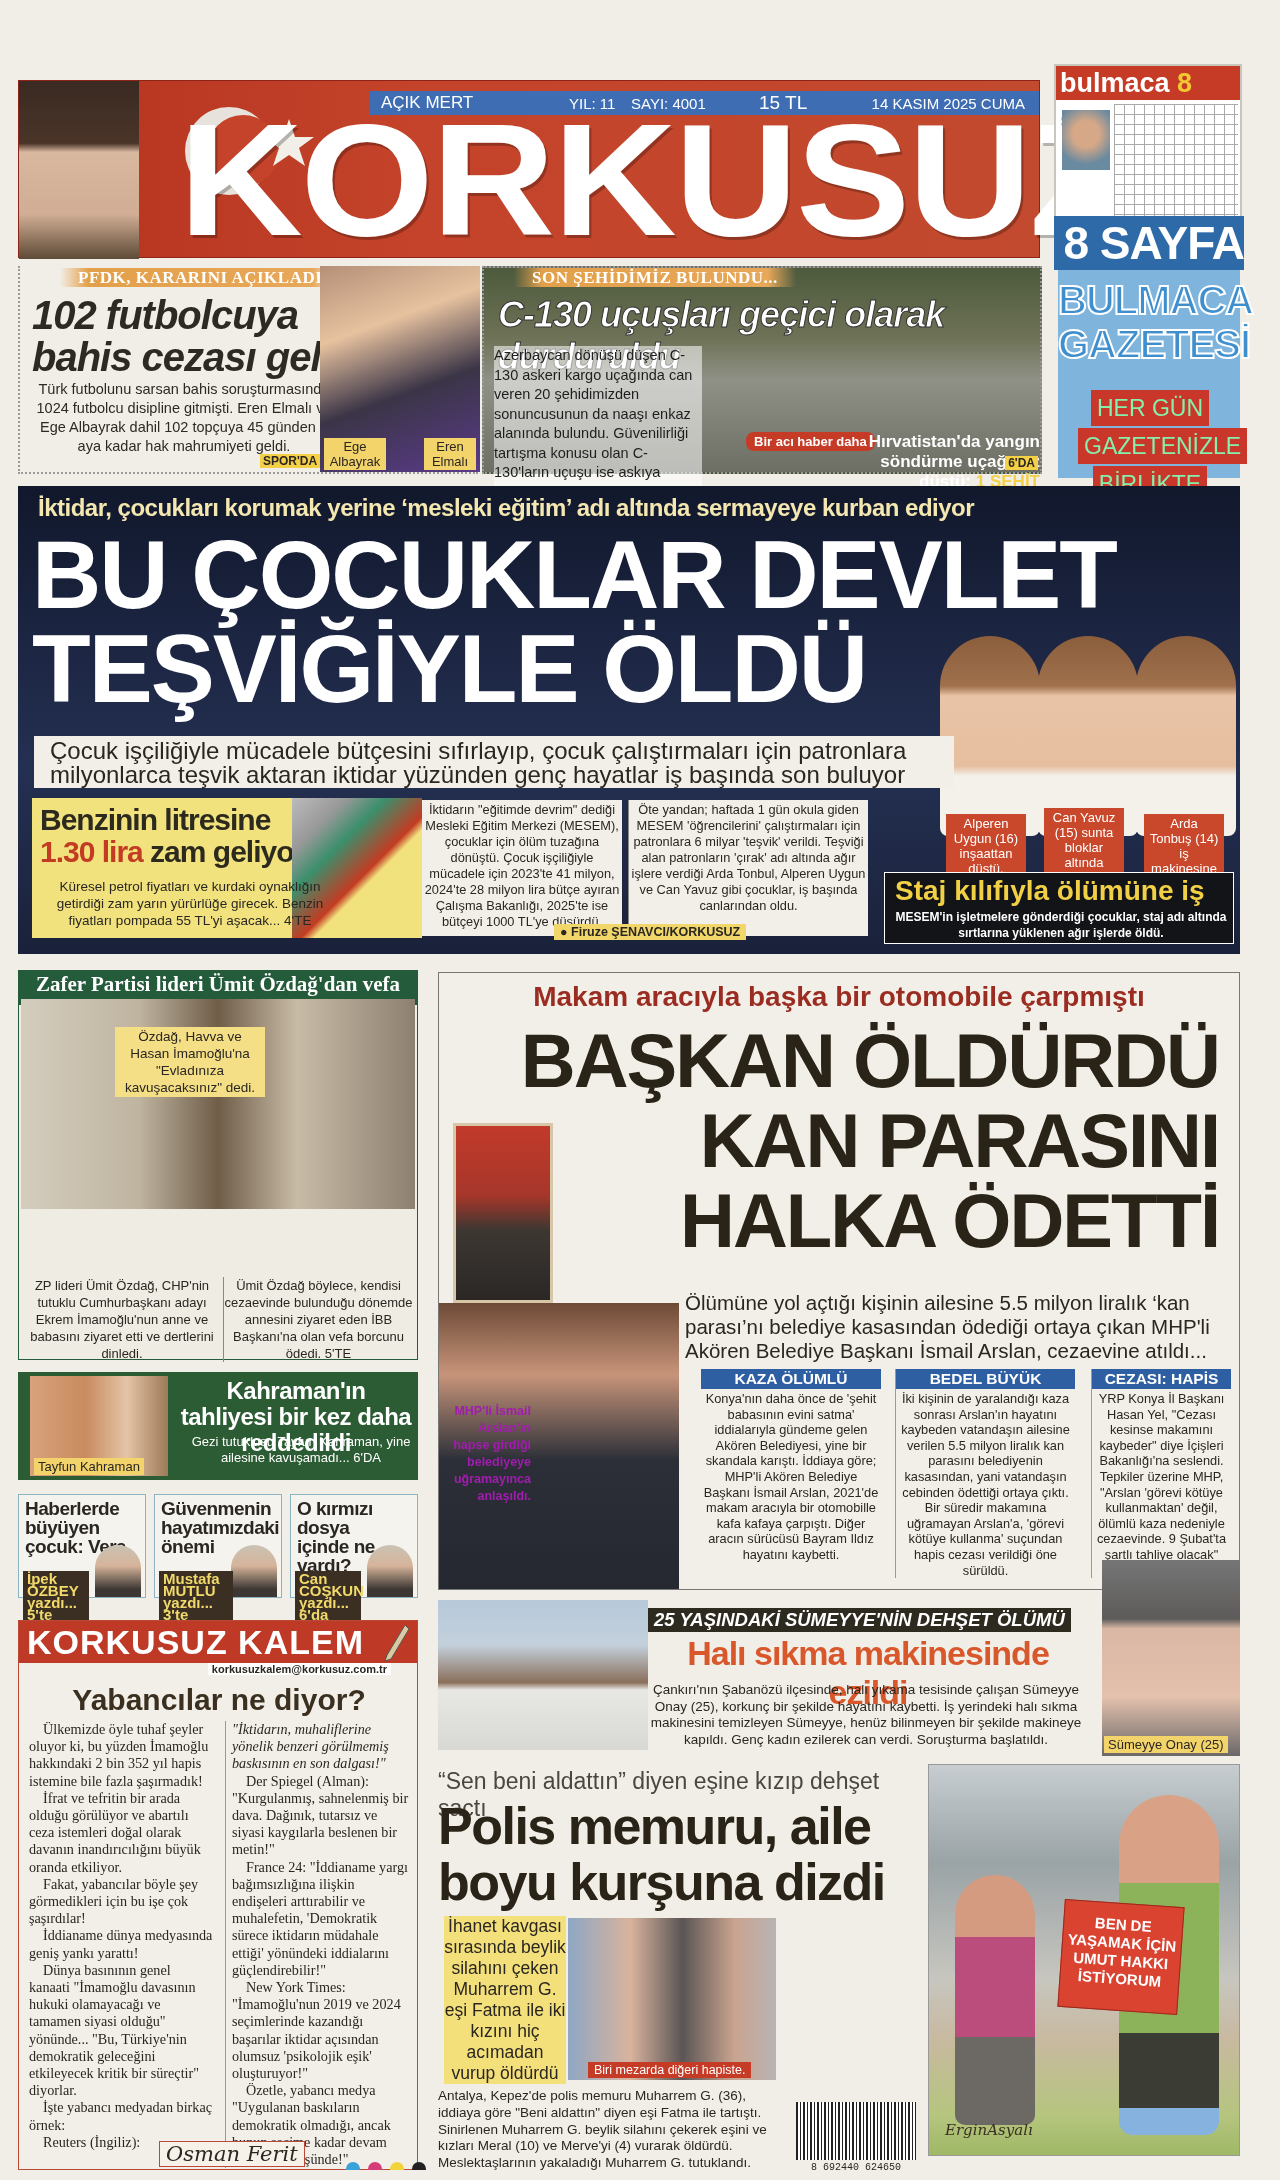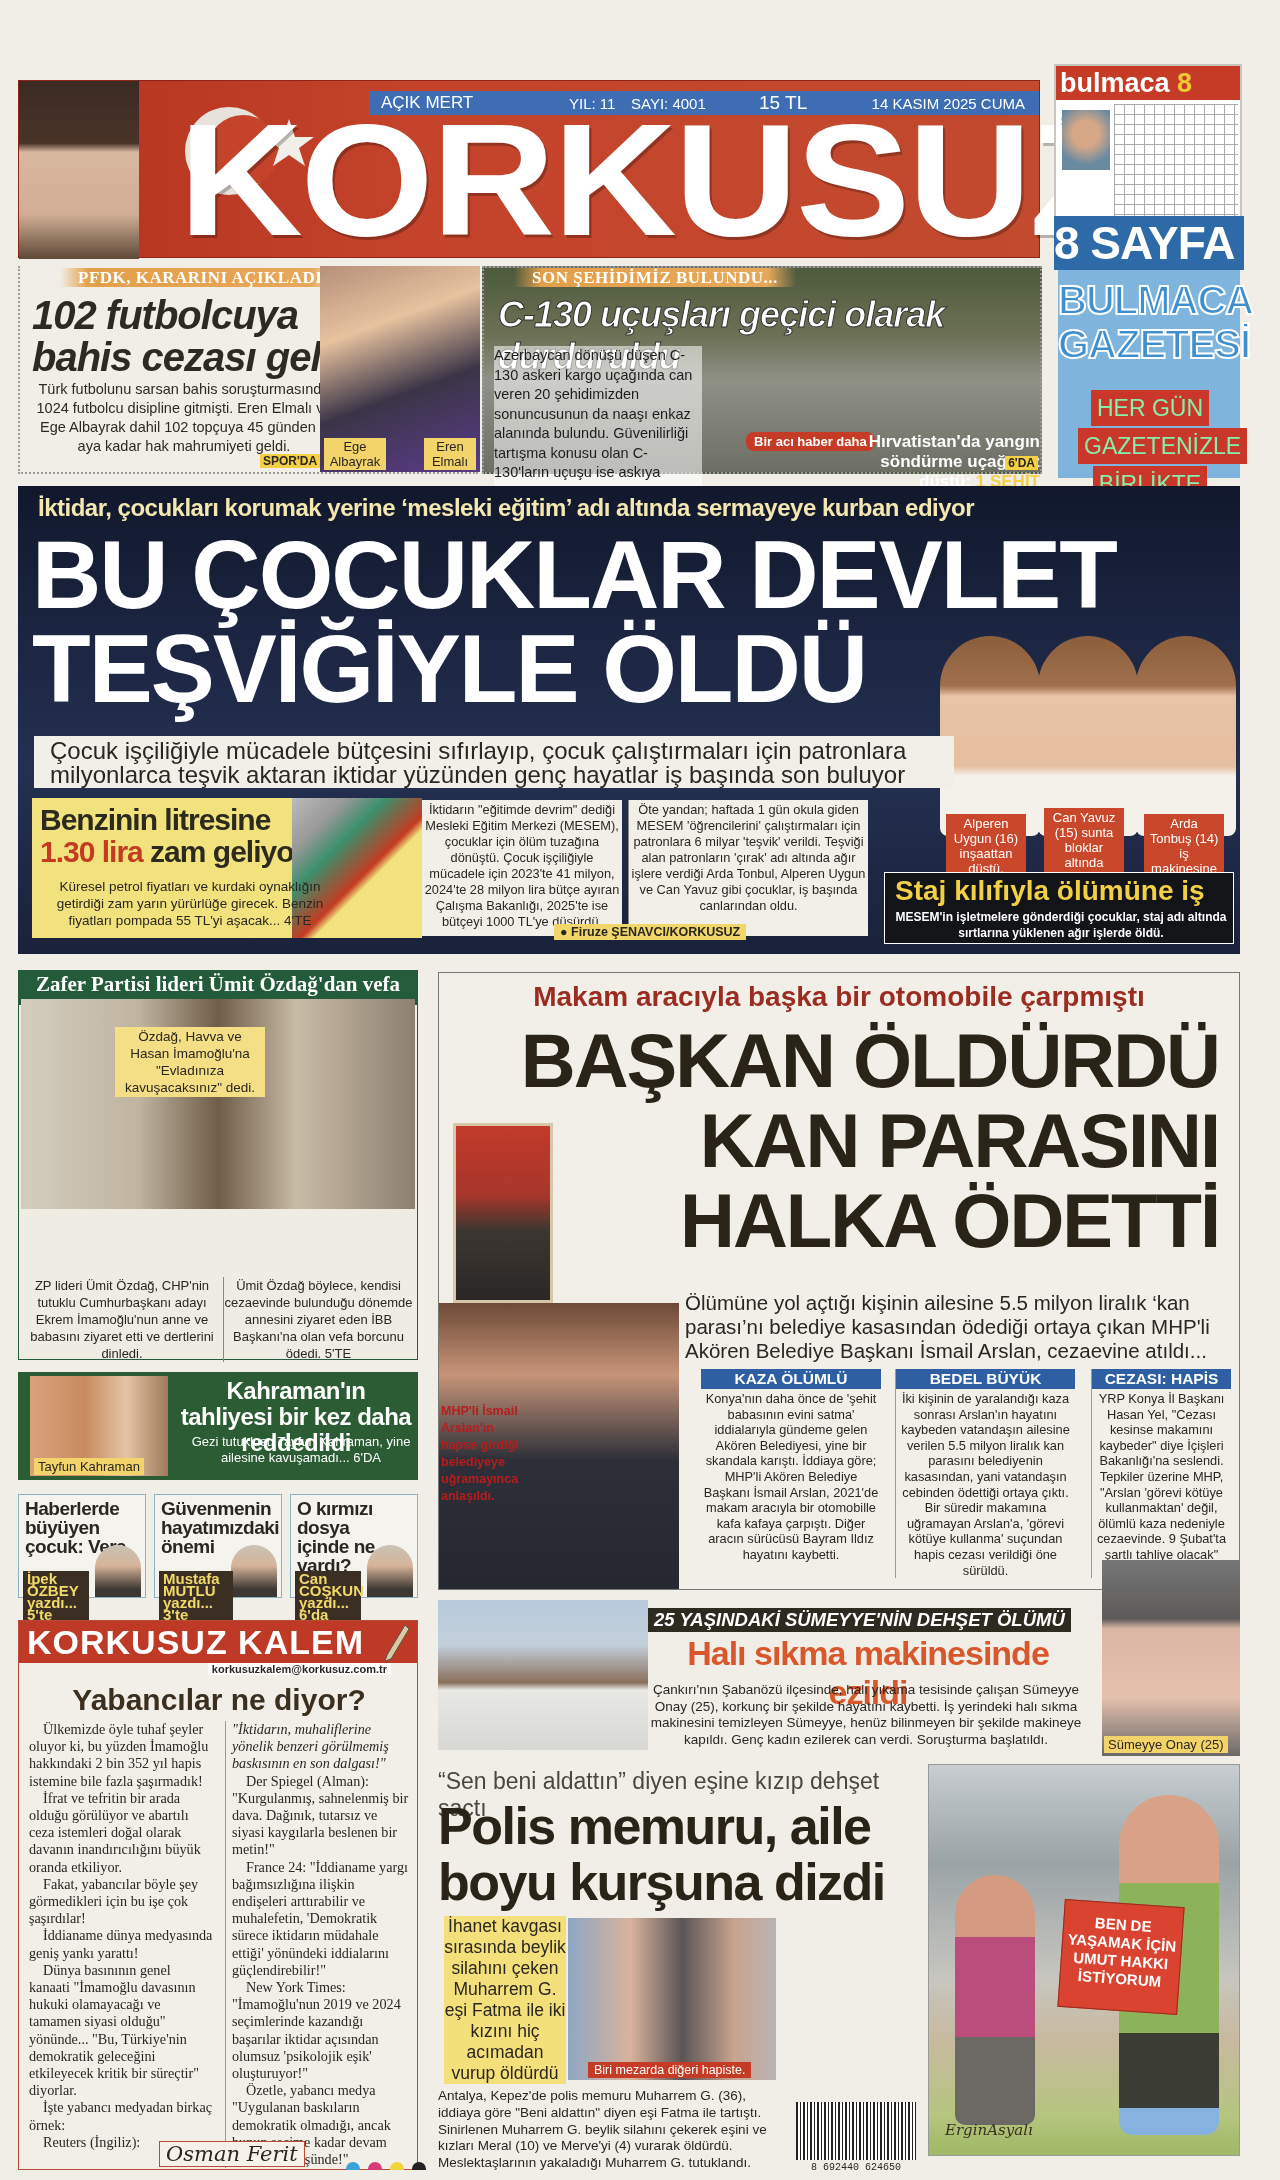--- a/index.html
+++ b/index.html
@@ -12,21 +12,21 @@
 #infobar{left:350px;top:10px;width:670px;height:24px;background:#3e6db3;color:#fff;font-weight:400;font-size:15px;display:flex;align-items:center}
 #infobar span{position:absolute}
 #logo{left:160px;top:24px;font-size:160px;font-weight:900;color:#fff;letter-spacing:-2px;line-height:150px;text-shadow:2px 3px 0 rgba(0,0,0,.25);transform:scaleX(1.07);transform-origin:left}
 
 #puzzle{left:1054px;top:64px;width:188px;height:160px;background:#fff;border:2px solid #c9c6be}
 #puzzle .hdr{height:34px;background:#c63b25;color:#fff;font-weight:900;font-size:27px;padding-left:4px;line-height:34px}
 #puzzle .hdr .y{color:#f2c832}
 #puzzle .grid{position:absolute;left:58px;top:38px;width:124px;height:116px;background-image:linear-gradient(#aaa 1px,transparent 1px),linear-gradient(90deg,#aaa 1px,transparent 1px);background-size:10px 10px}
 #puzzle .face{position:absolute;left:6px;top:44px;width:48px;height:60px;background:radial-gradient(circle at 50% 40%,#d7a887 30%,#6a8aa0 70%)}
 #promo{left:1058px;top:216px;width:182px;height:262px;background:#7fb4dc}
-#promo .sayfa{position:absolute;left:-4px;top:0;width:190px;height:54px;background:#2e6aa8;color:#fff;font-weight:900;font-size:46px;text-align:left;line-height:54px;letter-spacing:-1px}
+#promo .sayfa{position:absolute;left:-4px;top:0;width:190px;height:54px;background:#2e6aa8;color:#fff;font-weight:900;font-size:46px;text-align:right;line-height:54px;letter-spacing:-1px}
 #promo .bul{position:absolute;left:0;top:62px;width:182px;text-align:center;color:#3f8fcf;font-weight:900;font-size:40px;line-height:44px;-webkit-text-stroke:2px #fff;letter-spacing:-1px}
 #promo .her{position:absolute;left:20px;top:172px;width:144px;text-align:center}
 #promo .her span{display:block;background:#c9372a;color:#86efac;font-weight:400;font-size:23px;line-height:28px;margin:2px auto;padding:4px 6px;width:fit-content}
 
 .kicker{font-family:"Liberation Serif",serif;font-weight:700;color:#fff;font-size:17px;background:linear-gradient(90deg,transparent,#e3a04a 10%,#e7a85a 90%,transparent);padding:0 18px;letter-spacing:.5px}
 #s1{left:18px;top:266px;width:460px;height:208px;border:2px dotted #9a9a9a;border-top:none}
 #s1 h2{position:absolute;left:12px;top:28px;font-size:40px;line-height:42px;font-weight:900;font-style:italic;color:#2c2a22;letter-spacing:-1px}
 #s1 p{position:absolute;left:14px;top:114px;width:300px;font-size:14.5px;line-height:19px;color:#2c2a22;text-align:center}
 #s1 .players{position:absolute;left:300px;top:0;width:160px;height:206px;background:linear-gradient(160deg,#b58f78 0%,#e7c29f 30%,#3b3547 60%,#5a3a8a 100%)}
 .cap{position:absolute;background:#f3d46b;color:#2a2622;font-size:13px;line-height:15px;padding:1px 4px;text-align:center}
@@ -79,21 +79,21 @@
 #kalem .col{position:absolute;top:100px;width:186px;font-family:"Liberation Serif",serif;font-size:14.2px;line-height:17.2px;color:#2a2622}
 #kalem .col p{text-indent:14px}
 #kalem .col i{font-style:italic}
 #kalem .sig{position:absolute;left:140px;top:520px;border:1px solid #b94a38;background:#f6f2ea;font-family:"DejaVu Serif",serif;font-style:italic;font-size:21px;padding:0 6px;color:#2a2622}
 
 #baskan{left:438px;top:972px;width:802px;height:618px;border:1px solid #777;background:#f2efe8}
 #baskan .kick{position:absolute;left:0;width:800px;top:8px;text-align:center;color:#9a2c22;font-weight:900;font-size:28px}
 #baskan .hl{position:absolute;left:20px;top:48px;width:780px;text-align:right;font-weight:900;color:#2a2418;font-size:76px;line-height:80px;letter-spacing:-2px;padding-right:20px}
 #baskan .pic1{position:absolute;left:14px;top:150px;width:100px;height:180px;background:linear-gradient(180deg,#c23a2a 0%,#a6362a 40%,#3d3732 60%,#2a2725 100%);border:3px solid #d7c7a8}
 #baskan .pic2{position:absolute;left:0;top:330px;width:240px;height:286px;background:linear-gradient(180deg,#6d4a37 0%,#c79479 25%,#2c2f38 55%,#252831 100%)}
-#baskan .piccap{position:absolute;left:2px;top:430px;width:90px;color:#b91c1c;font-weight:700;font-size:12.5px;line-height:17px;text-align:left}
+#baskan .piccap{position:absolute;left:2px;top:430px;width:90px;color:#a21caf;font-weight:700;font-size:12.5px;line-height:17px;text-align:right}
 #baskan .deck{position:absolute;left:246px;top:318px;width:552px;font-size:20.5px;line-height:24px;color:#2a2622}
 #baskan .subcol{position:absolute;top:396px;width:180px}
 #baskan .subcol h5{background:#2e5fa3;color:#fff;font-weight:900;font-size:15.5px;text-align:center;line-height:20px;margin-bottom:2px}
 #baskan .subcol p{font-size:12.8px;line-height:15.6px;text-align:center;color:#2a2622}
 
 #sumeyye{left:438px;top:1600px;width:802px;height:160px}
 #sumeyye .mach{position:absolute;left:0;top:0;width:210px;height:150px;background:linear-gradient(180deg,#b7c9da 0%,#c3d0dc 30%,#8a6f5b 55%,#e7e7e4 60%,#d8d8d4 100%)}
 #sumeyye .kick{position:absolute;left:210px;top:8px;background:#2d2a20;color:#fff;font-weight:900;font-style:italic;font-size:18.5px;padding:1px 6px}
 #sumeyye h3{position:absolute;left:210px;top:34px;width:440px;text-align:center;color:#d8582c;font-weight:900;font-size:34px;letter-spacing:-1px}
 #sumeyye p{position:absolute;left:198px;top:82px;width:460px;text-align:center;font-size:13.5px;line-height:16.5px;color:#2a2622}

